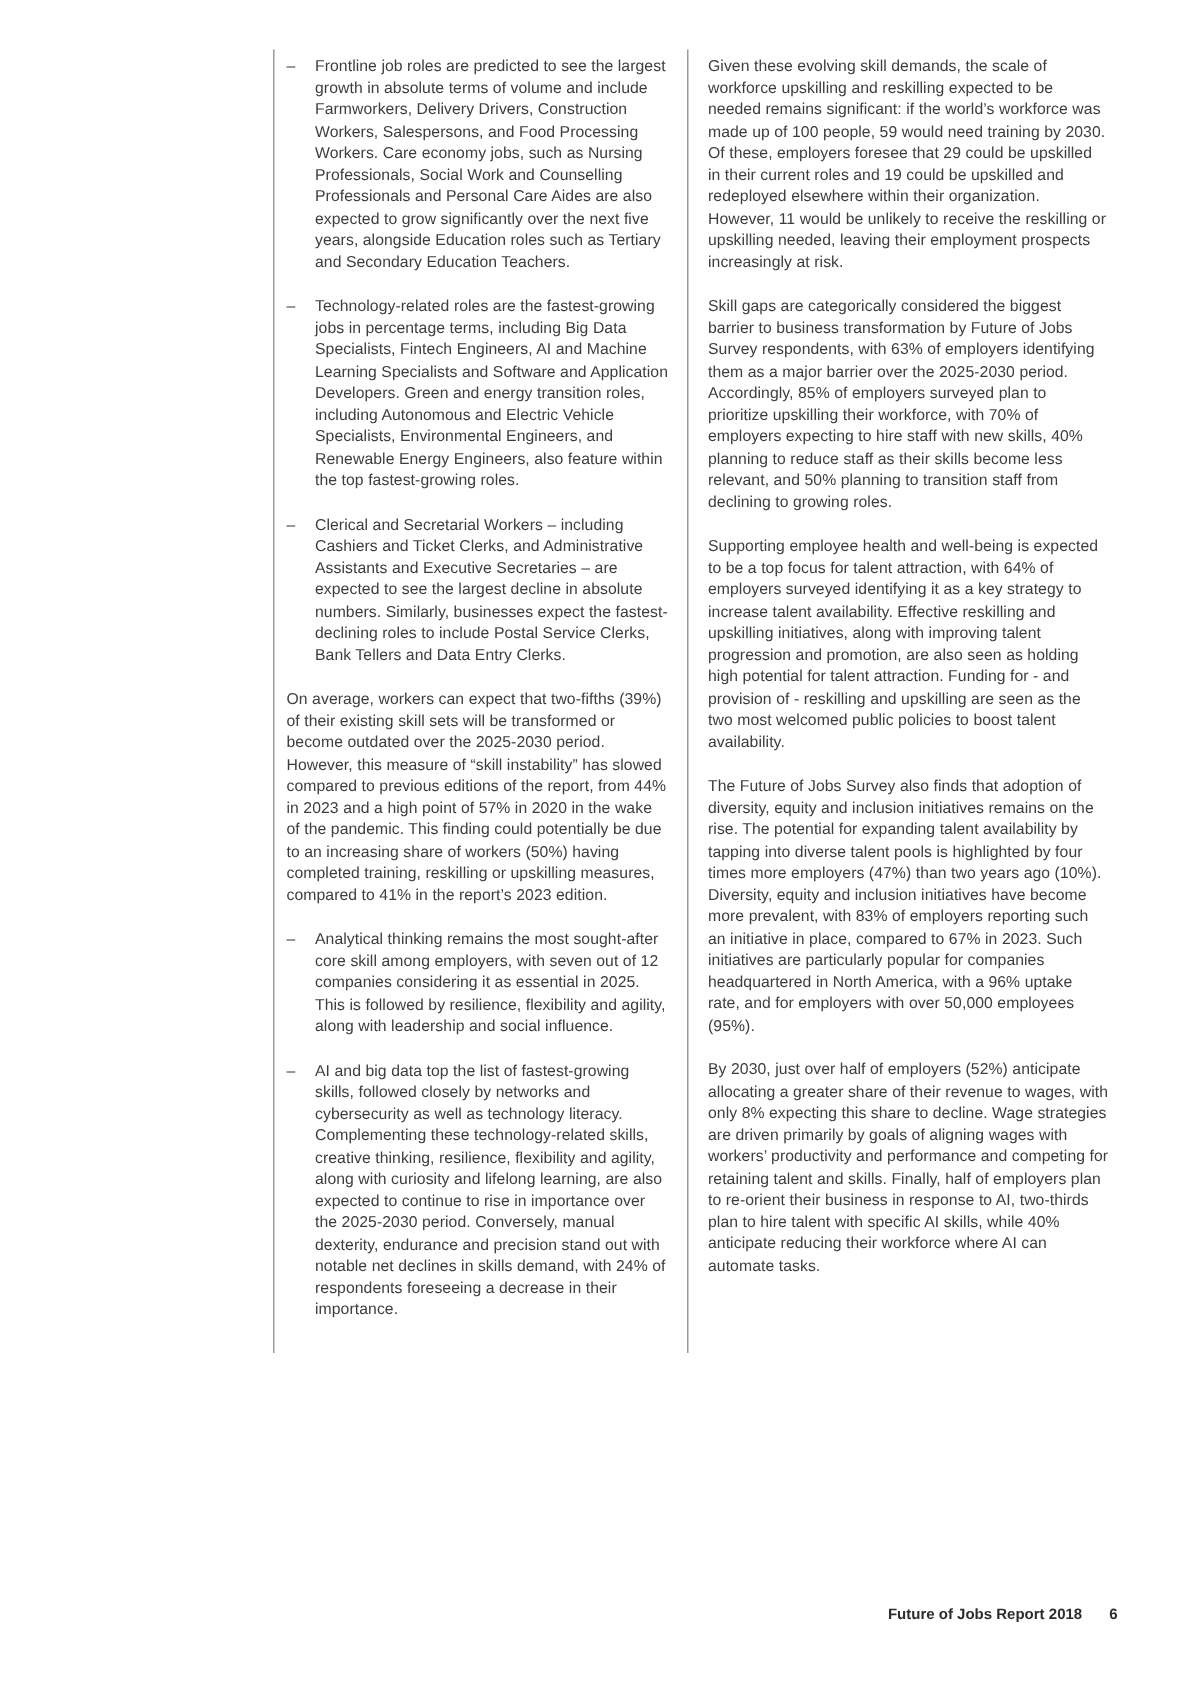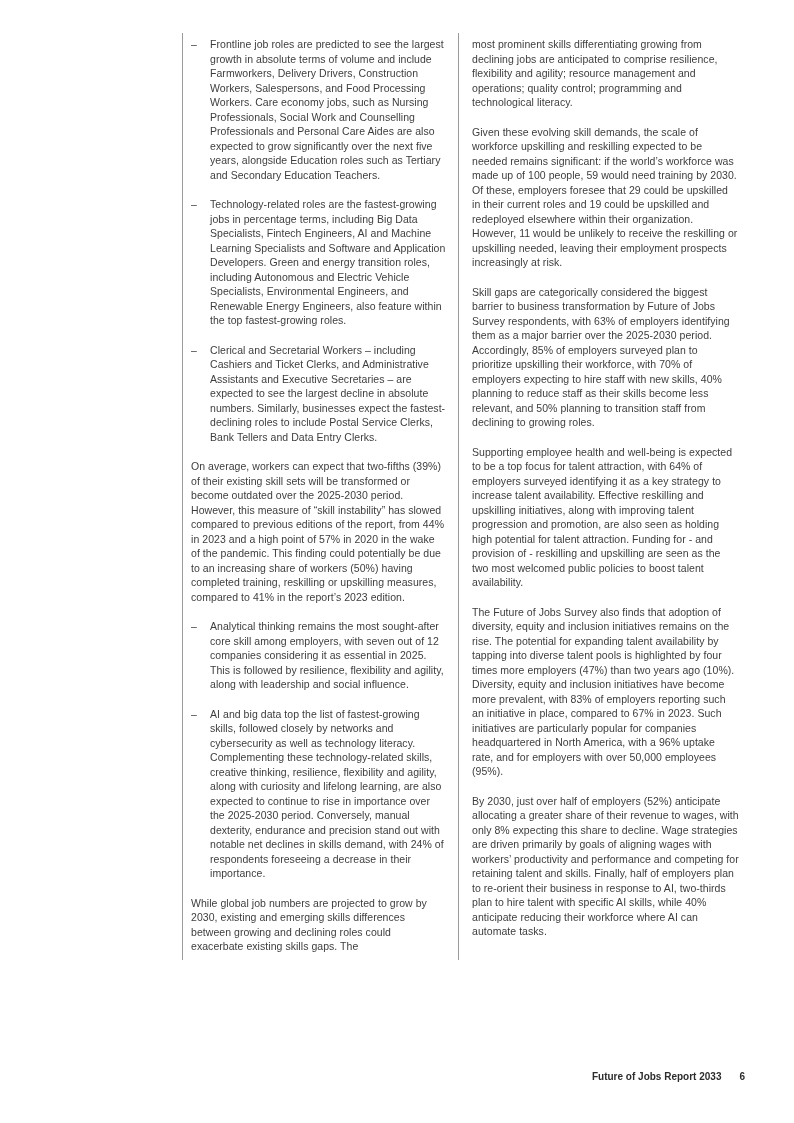--- a/index.html
+++ b/index.html
@@ -74,32 +74,30 @@
       </div>
       <p class="para">On average, workers can expect that two-fifths (39%) of their existing skill sets will be transformed or become outdated over the 2025-2030 period. However, this measure of “skill instability” has slowed compared to previous editions of the report, from 44% in 2023 and a high point of 57% in 2020 in the wake of the pandemic. This finding could potentially be due to an increasing share of workers (50%) having completed training, reskilling or upskilling measures, compared to 41% in the report’s 2023 edition.</p>
       <div class="bullet">
         <span class="marker">–</span>
         <span class="btext">Analytical thinking remains the most sought-after core skill among employers, with seven out of 12 companies considering it as essential in 2025. This is followed by resilience, flexibility and agility, along with leadership and social influence.</span>
       </div>
       <div class="bullet">
         <span class="marker">–</span>
         <span class="btext">AI and big data top the list of fastest-growing skills, followed closely by networks and cybersecurity as well as technology literacy. Complementing these technology-related skills, creative thinking, resilience, flexibility and agility, along with curiosity and lifelong learning, are also expected to continue to rise in importance over the 2025-2030 period. Conversely, manual dexterity, endurance and precision stand out with notable net declines in skills demand, with 24% of respondents foreseeing a decrease in their importance.</span>
       </div>
-      <p class="para last">While global job numbers are projected to grow by 2030, existing and emerging skills differences between growing and declining roles could exacerbate existing skills gaps. The</p>
     </div>
 
     <div class="col col-right">
-      <p class="para">most prominent skills differentiating growing from declining jobs are anticipated to comprise resilience, flexibility and agility; resource management and operations; quality control; programming and technological literacy.</p>
       <p class="para">Given these evolving skill demands, the scale of workforce upskilling and reskilling expected to be needed remains significant: if the world’s workforce was made up of 100 people, 59 would need training by 2030. Of these, employers foresee that 29 could be upskilled in their current roles and 19 could be upskilled and redeployed elsewhere within their organization. However, 11 would be unlikely to receive the reskilling or upskilling needed, leaving their employment prospects increasingly at risk.</p>
       <p class="para">Skill gaps are categorically considered the biggest barrier to business transformation by Future of Jobs Survey respondents, with 63% of employers identifying them as a major barrier over the 2025-2030 period. Accordingly, 85% of employers surveyed plan to prioritize upskilling their workforce, with 70% of employers expecting to hire staff with new skills, 40% planning to reduce staff as their skills become less relevant, and 50% planning to transition staff from declining to growing roles.</p>
       <p class="para">Supporting employee health and well-being is expected to be a top focus for talent attraction, with 64% of employers surveyed identifying it as a key strategy to increase talent availability. Effective reskilling and upskilling initiatives, along with improving talent progression and promotion, are also seen as holding high potential for talent attraction. Funding for - and provision of - reskilling and upskilling are seen as the two most welcomed public policies to boost talent availability.</p>
       <p class="para">The Future of Jobs Survey also finds that adoption of diversity, equity and inclusion initiatives remains on the rise. The potential for expanding talent availability by tapping into diverse talent pools is highlighted by four times more employers (47%) than two years ago (10%). Diversity, equity and inclusion initiatives have become more prevalent, with 83% of employers reporting such an initiative in place, compared to 67% in 2023. Such initiatives are particularly popular for companies headquartered in North America, with a 96% uptake rate, and for employers with over 50,000 employees (95%).</p>
       <p class="para last">By 2030, just over half of employers (52%) anticipate allocating a greater share of their revenue to wages, with only 8% expecting this share to decline. Wage strategies are driven primarily by goals of aligning wages with workers’ productivity and performance and competing for retaining talent and skills. Finally, half of employers plan to re-orient their business in response to AI, two-thirds plan to hire talent with specific AI skills, while 40% anticipate reducing their workforce where AI can automate tasks.</p>
     </div>
 
   </div>
 
   <div class="footer">
-    <span>Future of Jobs Report 2033</span>
+    <span>Future of Jobs Report 2018</span>
     <span>6</span>
   </div>
 
 </div>
 
 </body></html>

